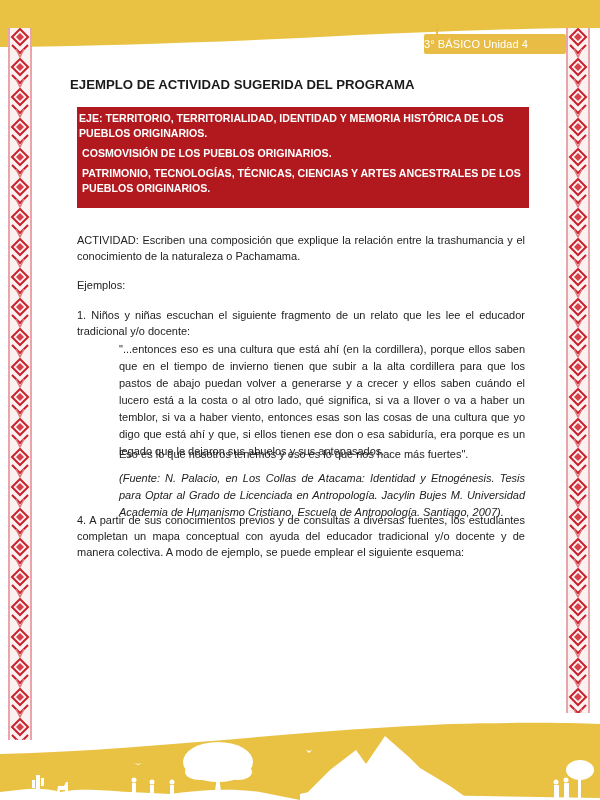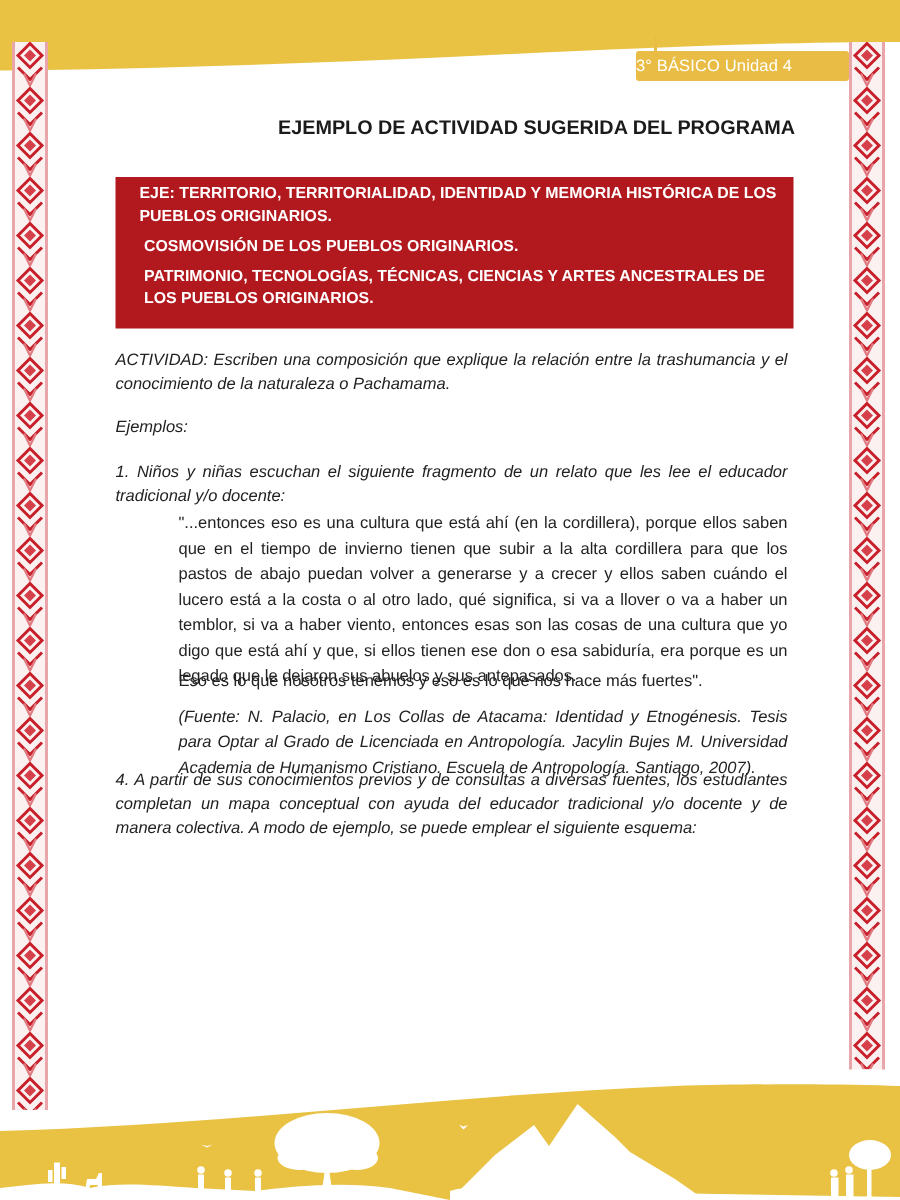--- a/index.html
+++ b/index.html
@@ -22,31 +22,31 @@
     background-color: #fbf1f1;
     border-left: 2px solid #e8a6aa; border-right: 2px solid #e8a6aa;
     overflow: hidden;
   }
   .border-strip.left { left: 8px; top: 28px; height: 712px; }
   .border-strip.right { left: 566px; top: 28px; height: 685px; }
   .border-strip svg { display: block; }
 
   .page-title {
     position: absolute; left: 70px; top: 77px; width: 460px;
-    text-align: right; font-weight: bold; font-size: 13.2px; color: #1b1b1b;
+    text-align: left; font-weight: bold; font-size: 13.2px; color: #1b1b1b;
   }
 
   .eje-box {
-    position: absolute; left: 77px; top: 118px; width: 452px; height: 101px;
+    position: absolute; left: 77px; top: 107px; width: 452px; height: 101px;
     background: #b2191e; color: #fff; font-weight: bold;
-    font-size: 10.6px; line-height: 15px; padding: 4px 8px 0 16px;
+    font-size: 10.6px; line-height: 15px; padding: 4px 8px 0 2px;
   }
   .eje-box p { margin-bottom: 5px; }
 
-  .body-text { position: absolute; left: 77px; width: 448px; font-size: 11px; line-height: 16px; color: #222; font-style: italic; }
+  .body-text { position: absolute; left: 77px; width: 448px; font-size: 11px; line-height: 16px; color: #222; }
   .justify { text-align: justify; text-align-last: left; }
 
   .quote { position: absolute; left: 119px; width: 406px; font-size: 11px; line-height: 17px; color: #222; text-align: justify; }
   .source { font-style: italic; }
 
   .footer { position: absolute; left: 0; top: 700px; width: 600px; height: 100px; }
   .footer svg { display: block; }
 </style>
 </head>
 <body>

